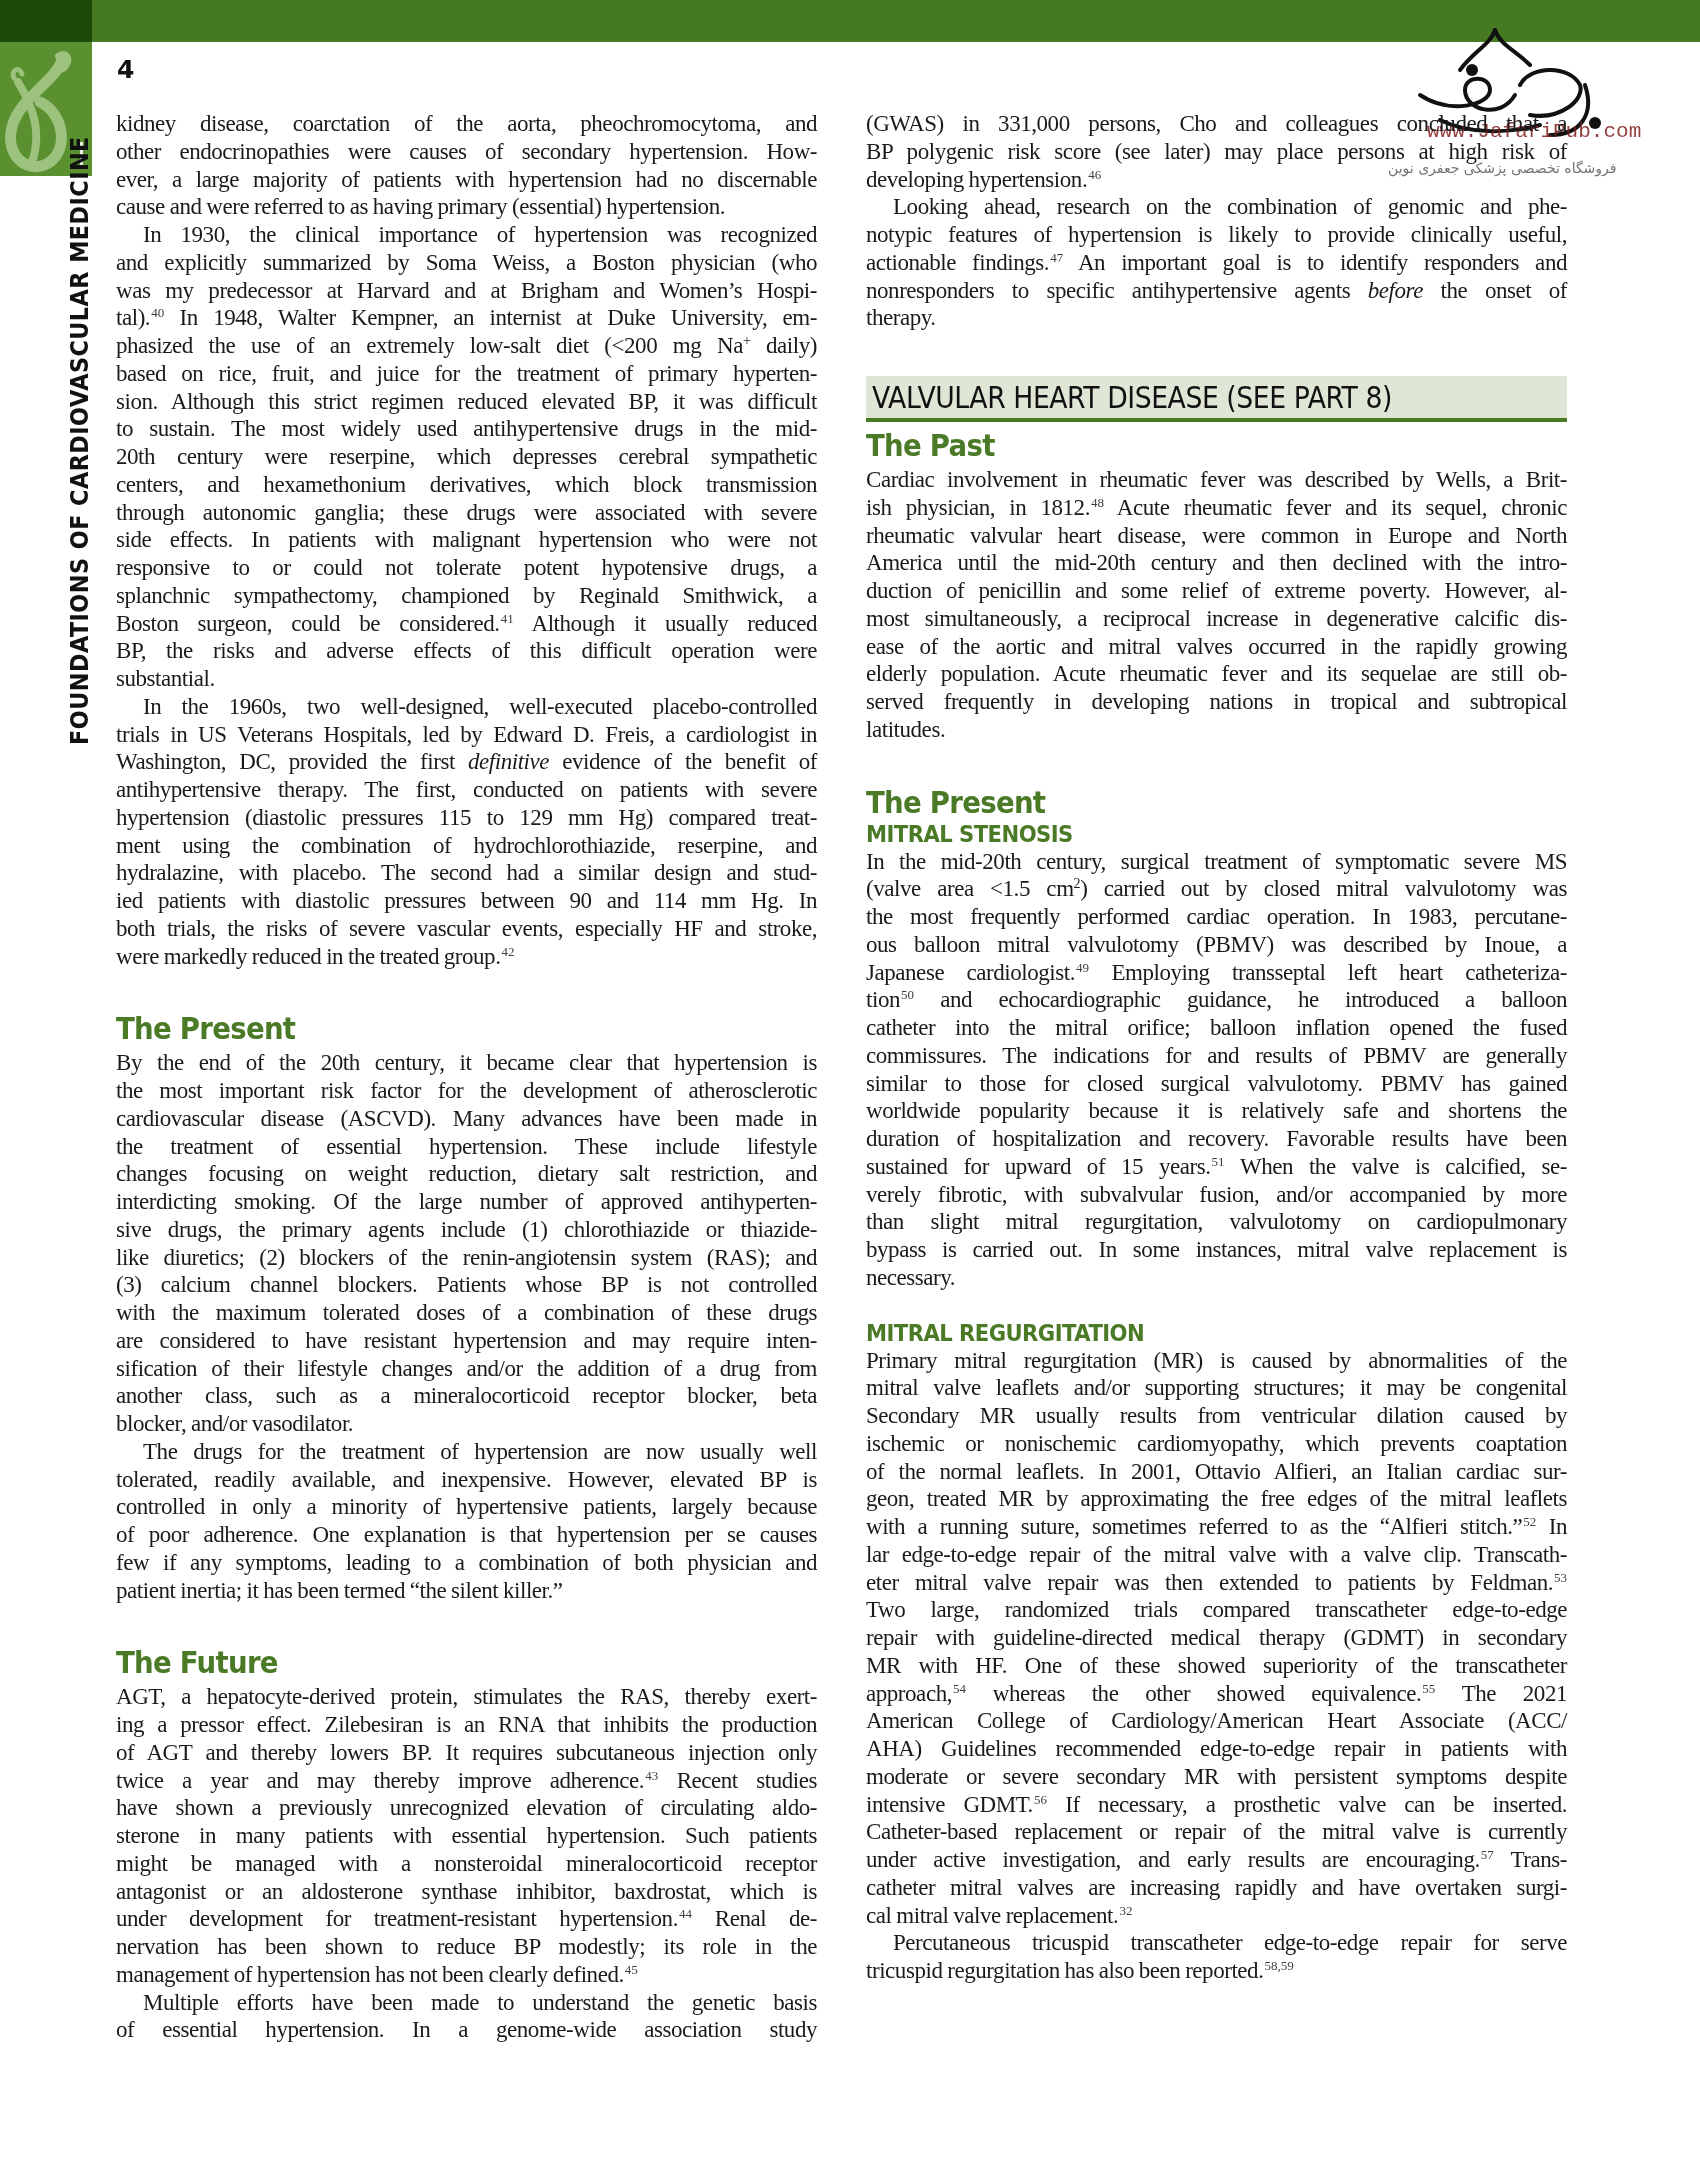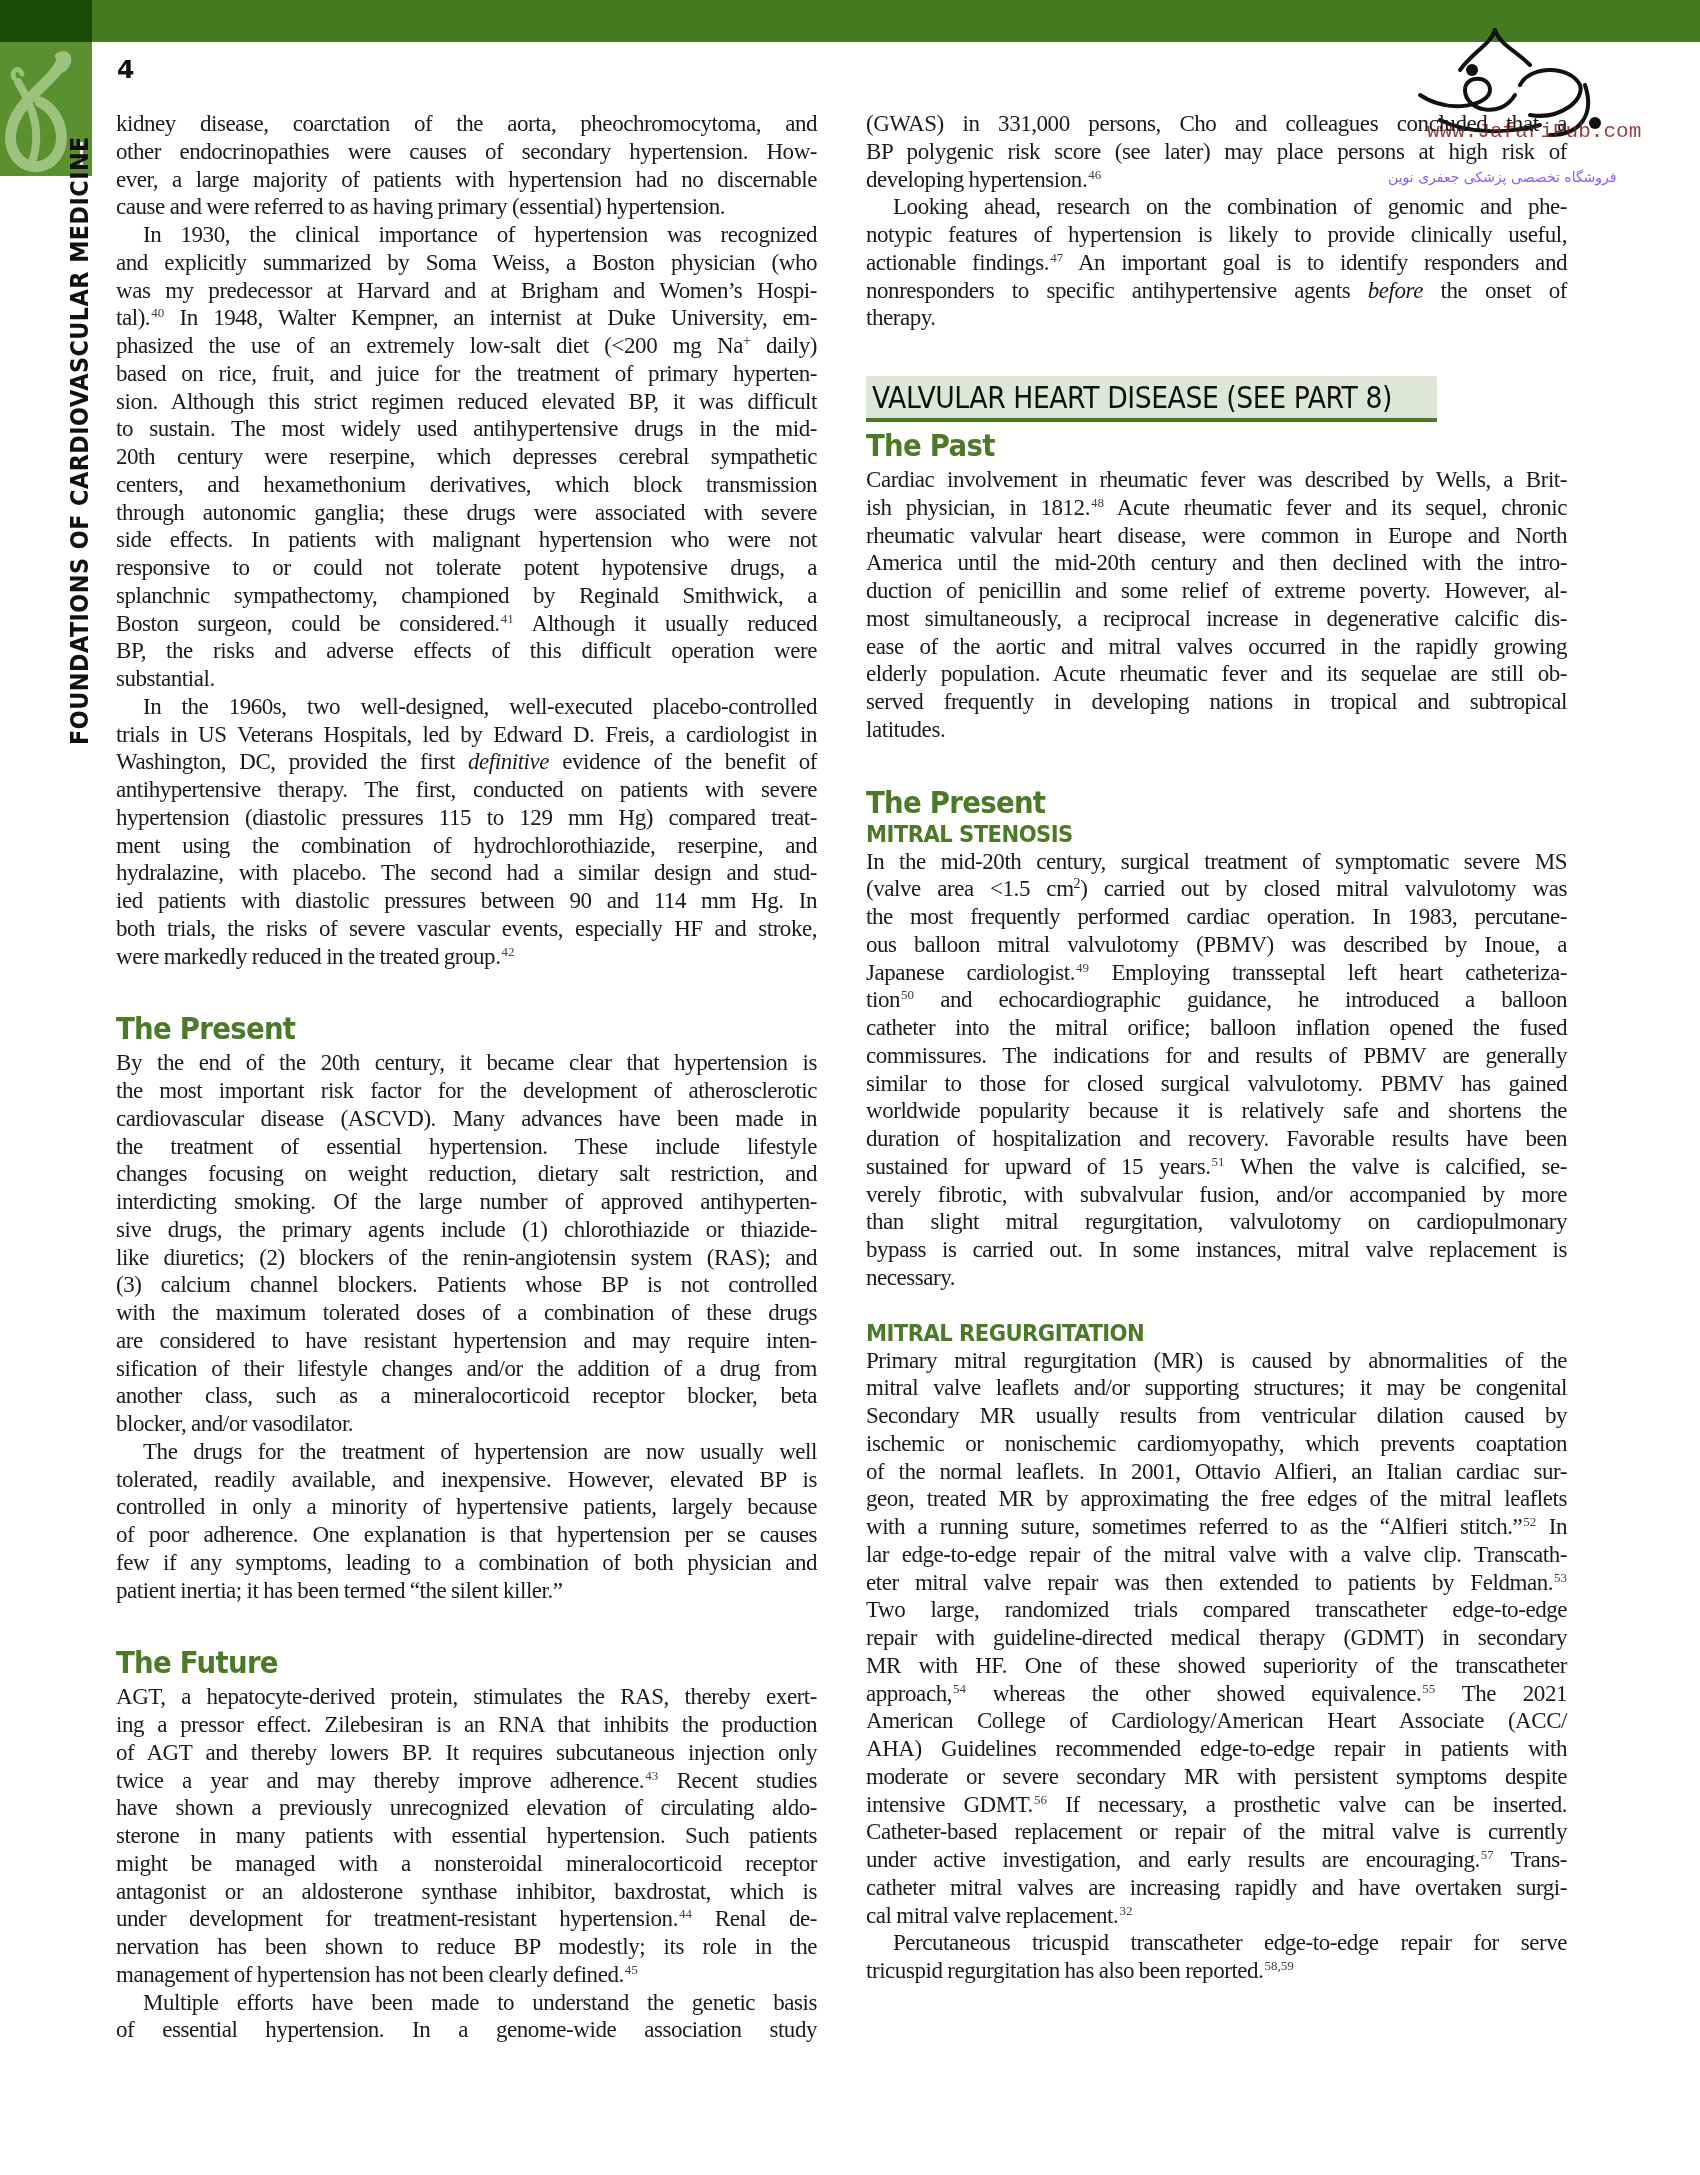--- a/index.html
+++ b/index.html
@@ -26,27 +26,27 @@
     text-align: justify; text-align-last: justify; letter-spacing: -0.45px; word-spacing: -0.5px;
     width: 701px; overflow: visible;
   }
   .line.last { text-align-last: left; }
   .line.indent { padding-left: 27px; width: 674px; }
   sup.ref { color: #404040; font-size: 13px; vertical-align: 0; position: relative; top: -8px; letter-spacing: 0; margin-left: 1px; }
   sup.plain { font-size: 14px; position: relative; top: -8px; vertical-align: 0; }
   .h2 { font-family: "DejaVu Sans", sans-serif; font-weight: bold; color: #4b7a26; font-size: 30px; letter-spacing: -0.8px; transform: scaleX(0.92); transform-origin: 0 50%; white-space: nowrap; }
   .h3 { font-family: "DejaVu Sans", sans-serif; font-weight: bold; color: #4b7a26; font-size: 23px; letter-spacing: -0.6px; transform: scaleX(0.92); transform-origin: 0 50%; white-space: nowrap; }
   .section-box {
-    position: absolute; left: 866px; top: 376px; width: 571px; height: 42px; background: #dfe6d6;
+    position: absolute; left: 866px; top: 376px; width: 701px; height: 42px; background: #dfe6d6;
     border-bottom: 4px solid #4b7a26;
   }
   .section-box span { position: absolute; left: 6px; top: 3px; font-family: "DejaVu Sans", sans-serif; font-size: 31px; color: #111; white-space: nowrap; transform: scaleX(0.86); transform-origin: 0 0; letter-spacing: -0.5px; }
   .watermark { position: absolute; left: 1380px; top: 25px; width: 250px; height: 170px; pointer-events: none; }
   .wm-url { position: absolute; left: 1427px; top: 120px; font-family: Liberation Mono, monospace; font-size: 21px; color: #7f1d1d; opacity: 0.85; }
-  .wm-fa { position: absolute; left: 1388px; top: 169px; font-family: "DejaVu Sans", sans-serif; font-size: 14px; color: #8b5cf6; direction: rtl; }
+  .wm-fa { position: absolute; left: 1388px; top: 160px; font-family: "DejaVu Sans", sans-serif; font-size: 14px; color: #737373; direction: rtl; }
 </style>
 </head>
 <body>
 
 <div class="topbar"></div>
 <div class="topbar-dark"></div>
 <div class="side-tab">
   <svg width="92" height="134" viewBox="0 0 92 134">
     <g fill="none" stroke="#9cc27e" stroke-linecap="round">
       <path d="M62 18 C55 40, 20 55, 12 85 C4 115, 30 134, 50 120 C70 105, 62 70, 40 60" stroke-width="11"></path>

